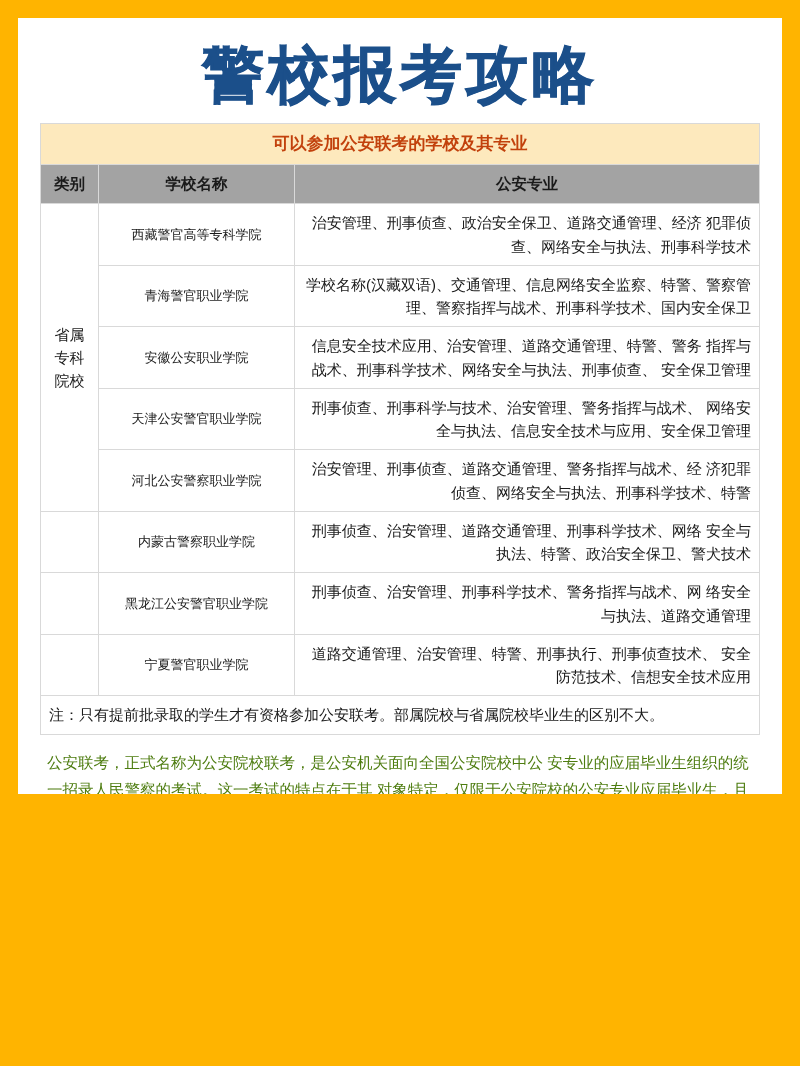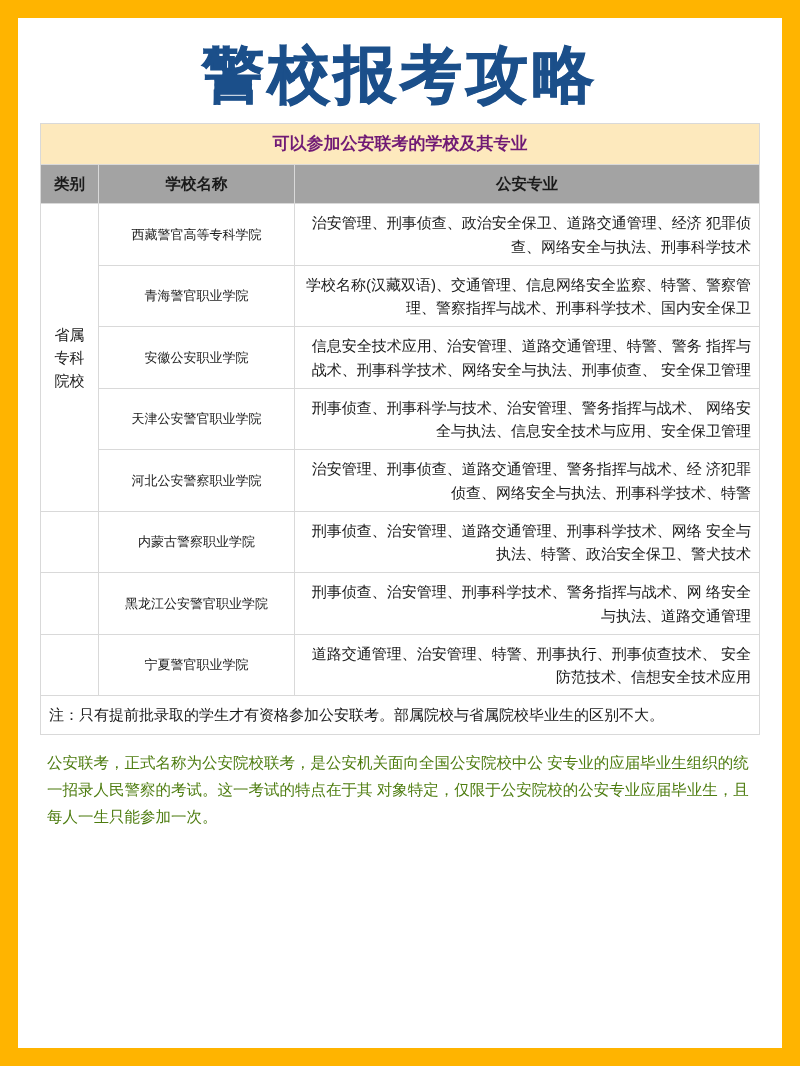--- a/index.html
+++ b/index.html
@@ -11,21 +11,21 @@
     height: 1066px;
     background: #ffb400;
     font-family: "Liberation Sans", "DejaVu Sans", sans-serif;
     overflow: hidden;
   }
   .page {
     position: absolute;
     left: 18px;
     top: 18px;
     width: 764px;
-    height: 1030px;
+    height: 776px;
     background: #ffffff;
     box-sizing: border-box;
     overflow: hidden;
   }
   .title {
     text-align: center;
     font-size: 62px;
     line-height: 1.05;
     font-weight: bold;
     color: #1b4f8a;
@@ -49,21 +49,21 @@
     padding: 7px 8px;
     vertical-align: middle;
     line-height: 1.55;
   }
   .caption-row td {
     background: #fde9bd;
     text-align: center;
     font-weight: bold;
     font-size: 17px;
     padding: 10px 6px;
-    color: #701a75;
+    color: #c2410c;
     border: 1px solid #e8d6ae;
   }
   .head-row th {
     background: #a3a3a3;
     font-weight: bold;
     text-align: center;
     font-size: 15.5px;
     padding: 9px 6px;
   }
   .col-cat { width: 58px; }

